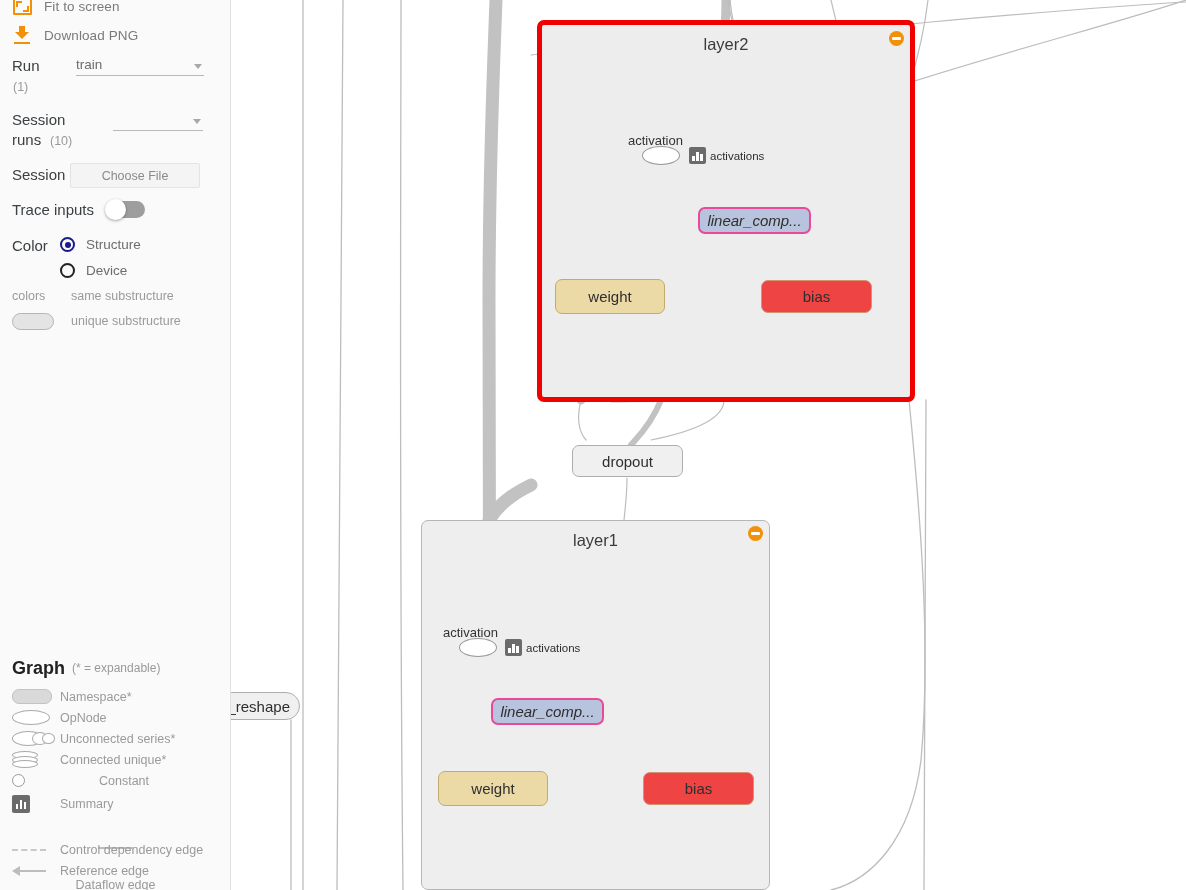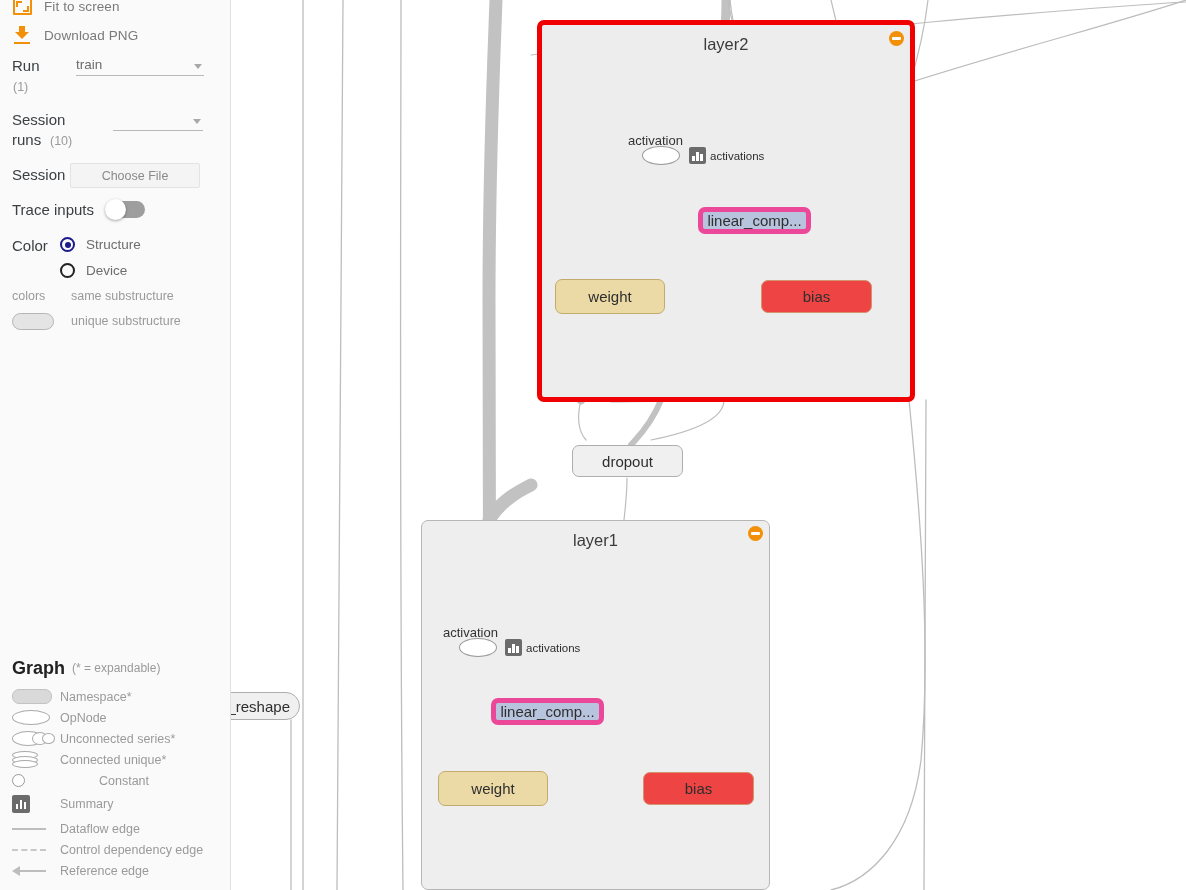--- a/index.html
+++ b/index.html
@@ -179,21 +179,21 @@
 
   .rect-node {
     position: absolute;
     border-radius: 7px;
     display: flex; align-items: center; justify-content: center;
     font-size: 15px; color: #2e2e2e;
     cursor: pointer;
   }
   .n-weight { background: #ecdaa6; border: 1px solid #c2ab6d; }
   .n-bias   { background: #ef4444; border: 1px solid #d39470; }
-  .n-linear { background: #b8c4dd; border: 5px solid #ec4899; }
+  .n-linear { background: #b8c4dd; border: 2px solid #ec4899; font-style: italic; }
   .n-plain  { background: #f0f0f0; border: 1px solid #aeaeae; }
 
   .op-ellipse {
     position: absolute;
     background: #ffffff; border: 1.3px solid #9a9a9a;
     border-radius: 50%;
     cursor: pointer;
   }
   .op-label {
     position: absolute; font-size: 13px; color: #333; white-space: nowrap;
@@ -321,21 +321,21 @@
       <div class="legend-row" style="top:135px;">
         <span class="legend-sym">
           <span class="sym-summary">
               <b style="height:5px"></b>
               <b style="height:9px"></b>
               <b style="height:7px"></b>
             </span>
         </span>
         <span class="legend-text">Summary</span>
       </div>
-      <div class="legend-row" style="top:160px;">
+      <div class="legend-row" style="top:160px;flex-direction:column;">
         <span class="legend-sym">
             <span class="sym-dataflow"></span>
           </span>
         <span class="legend-text">Dataflow edge</span>
       </div>
       <div class="legend-row" style="top:181px;">
         <span class="legend-sym">
             <span class="sym-control"></span>
           </span>
         <span class="legend-text">Control dependency edge</span>

